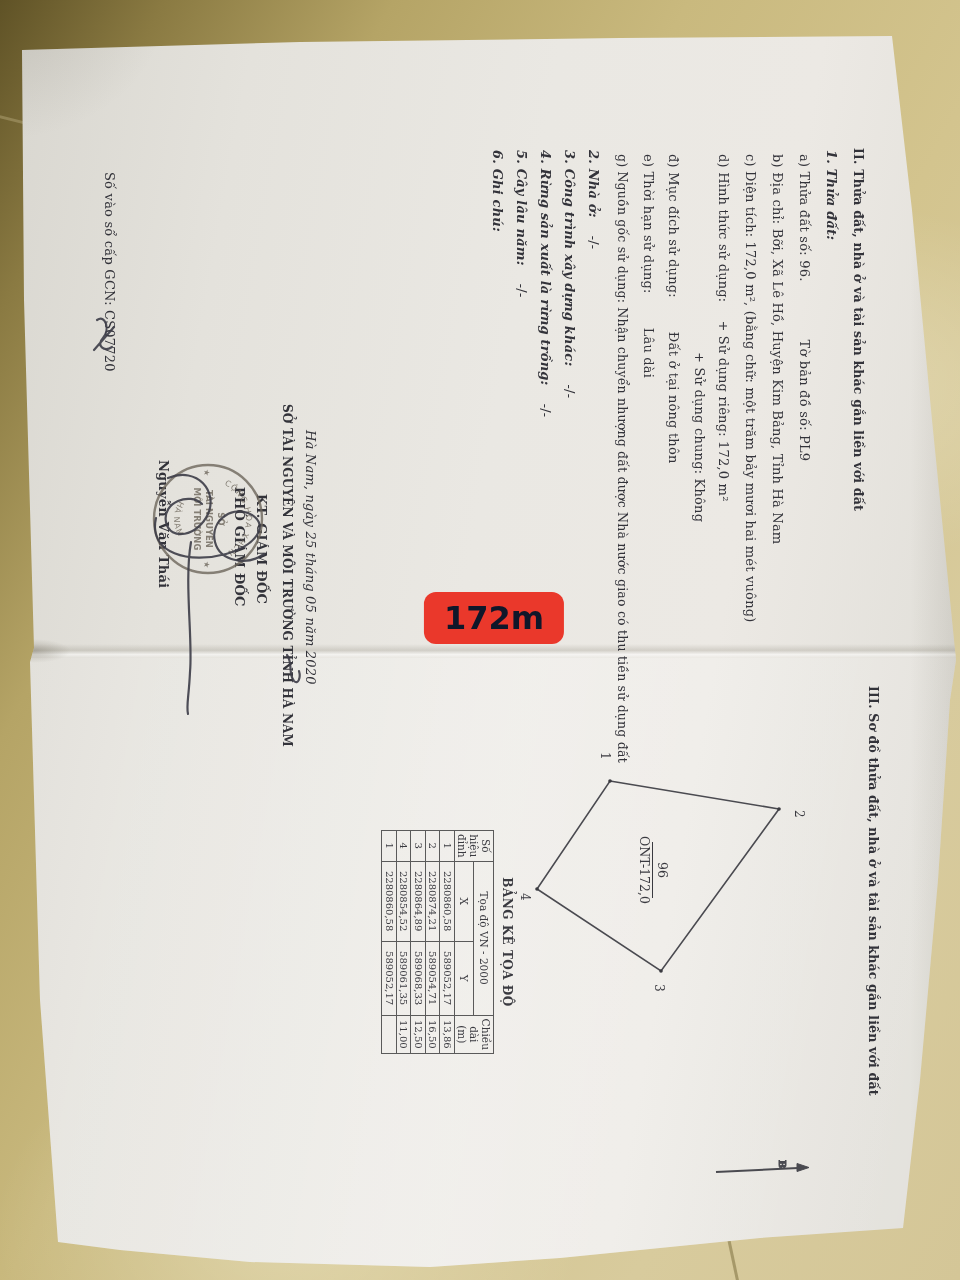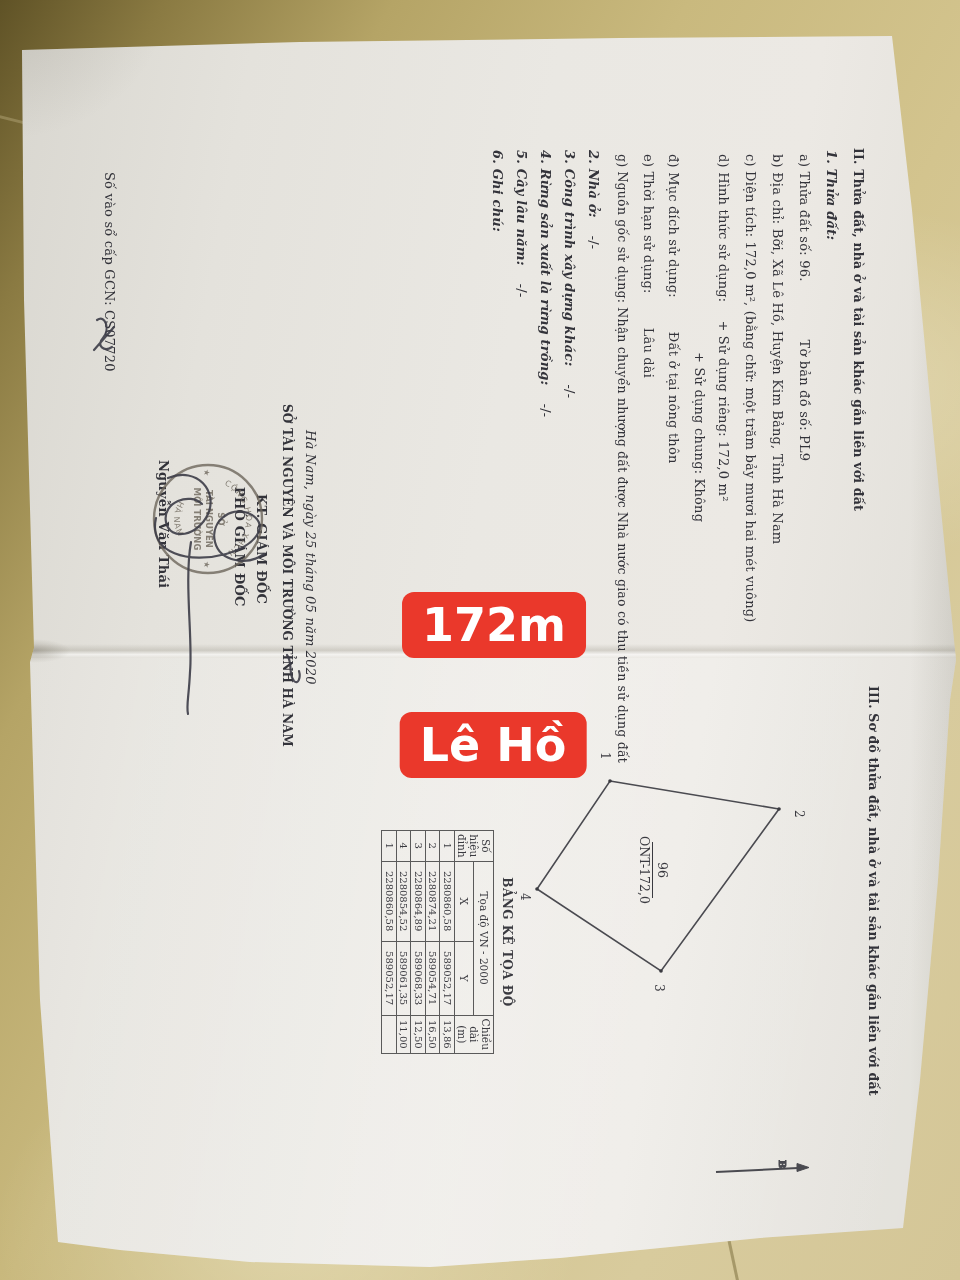--- a/index.html
+++ b/index.html
@@ -25,23 +25,23 @@
     white-space:nowrap;color:#33333a;font-size:13px;letter-spacing:.2px;
   }
   .b{font-weight:bold;}
   .i{font-style:italic;}
   .gap-s{display:inline-block;width:18px;}
   .gap-m{display:inline-block;width:34px;}
   .gap-l{display:inline-block;width:58px;}
   
   .red-box{
     position:absolute;transform:translateX(-50%);
-    background:#ea382b;color:#ffffff;border-radius:12px;
+    background:#ea382b;color:#0f172a;border-radius:12px;
     font-family:"DejaVu Sans",sans-serif;font-weight:bold;
-    font-size:46px;line-height:1.0;padding:10px 20px;white-space:nowrap;
+    font-size:32px;line-height:1.0;padding:10px 20px;white-space:nowrap;
     text-align:right;
   }
   
   #coord-block{
     position:absolute;left:514px;top:812px;width:242px;
     transform-origin:0 0;transform:rotate(90deg);
     color:#3a3a40;font-size:10.5px;
   }
   #coord-title{text-align:center;font-weight:bold;font-size:12px;letter-spacing:.5px;margin:0 0 6px 18px;}
   table.coord{border-collapse:collapse;margin-left:18px;}
@@ -141,21 +141,20 @@
     <g fill="none" stroke="#3d3d48" stroke-width="2.2" stroke-linecap="round" opacity=".9">
       <path d="M 168,478 C 198,466 218,492 208,514 C 198,536 170,542 166,522 C 162,502 190,492 202,504"></path>
       <path d="M 156,518 C 148,554 190,564 226,554 C 260,544 270,522 248,513 C 230,506 210,522 215,542 C 220,562 248,566 264,554"></path>
       <path d="M 191,542 C 184,582 193,640 190,672 C 189,696 186,706 188,714"></path>
       <path d="M 97,320 C 106,314 110,330 103,338 C 96,346 104,352 112,347 M 94,350 L 114,327"></path>
       <path d="M 287,655 C 293,663 288,674 294,681 C 298,685 301,678 299,671"></path>
     </g>
   </svg>
 
   <div class="red-box" style="left:494px;top:592px;">172m</div>
-  <div class="red-box" style="left:493px;top:712px;">Lê Hồ</div>
 
   <div class="rline b" style="left:881px;top:686px;font-size:12.5px;">III. Sơ đồ thửa đất, nhà ở và tài sản khác gắn liền với đất</div>
 
   <svg style="position:absolute;left:0;top:0;" width="960" height="1280" viewBox="0 0 960 1280">
     <polygon points="610,781 779,809 661,971 537,889" fill="none" stroke="#4a4a50" stroke-width="1.6"></polygon>
 
     <g stroke="#4a4a50" fill="#4a4a50">
       <line x1="716" y1="1172" x2="798" y2="1168" stroke-width="2"></line>
       <polygon points="797,1163.5 809,1167.5 797,1171.5"></polygon>
       <text x="779" y="1160" font-size="10" font-weight="bold" transform="rotate(90 779 1160)">B</text>

